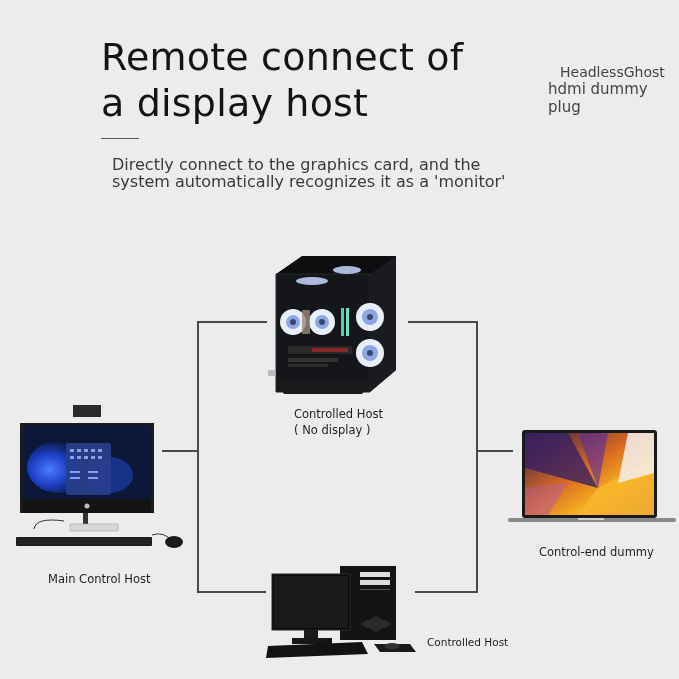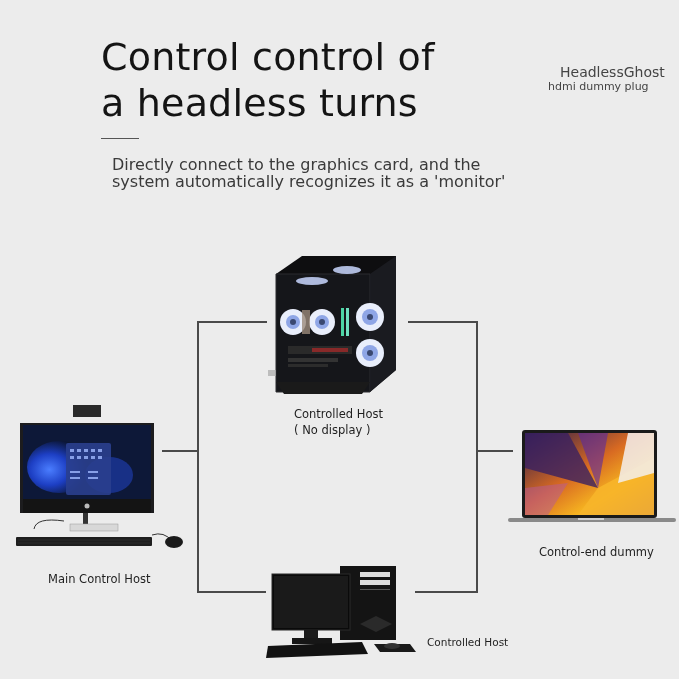--- a/index.html
+++ b/index.html
@@ -2,32 +2,32 @@
 <html><head>
 <meta charset="utf-8">
 <style>
   html, body { margin:0; padding:0; }
   body { width:679px; height:679px; background:#ececec; position:relative; overflow:hidden; font-family:"DejaVu Sans", sans-serif; color:#1a1a1a; }
   .abs { position:absolute; }
   .title { left:101px; top:34px; font-size:38px; line-height:46px; font-weight:500; color:#141414; letter-spacing:0.2px; }
   .title-rule { left:101px; top:138px; width:38px; height:1px; background:#555; }
   .subtitle { left:100px; top:156px; font-size:16px; line-height:17px; color:#3a3a3a;margin-left:12px; }
   .brand { left:560px; top:64px; font-size:14px; color:#444; text-align:right; }
-  .brand-2 { left:548px; top:80px; font-size:11px; color:#444; }
+  .brand-2 { left:548px; top:80px; font-size:15px; color:#444; }
   .line { background:#4a4a4a; position:absolute; }
   .caption { font-size:11.5px; color:#1f1f1f; line-height:16px; }
   .caption-sm { font-size:10.5px; color:#1f1f1f; line-height:16px; }
   svg { display:block; }
 </style>
 </head>
 <body>
 
 <div class="abs title">
-  <div>Control control of</div>
-  <div>a headless turns</div>
+  <div>Remote connect of</div>
+  <div>a display host</div>
 </div>
 <div class="abs title-rule"></div>
 <div class="abs subtitle">
   <div>Directly connect to the graphics card, and the</div>
   <div>system automatically recognizes it as a 'monitor'</div>
 </div>
 <div class="abs brand">HeadlessGhost</div>
 <div class="abs brand-2">hdmi dummy plug</div>
 
 <div>

